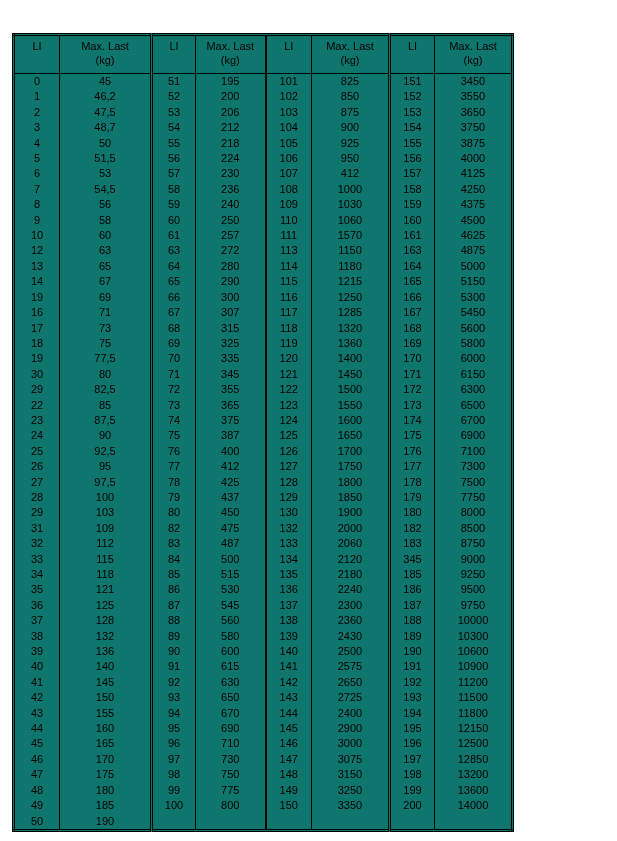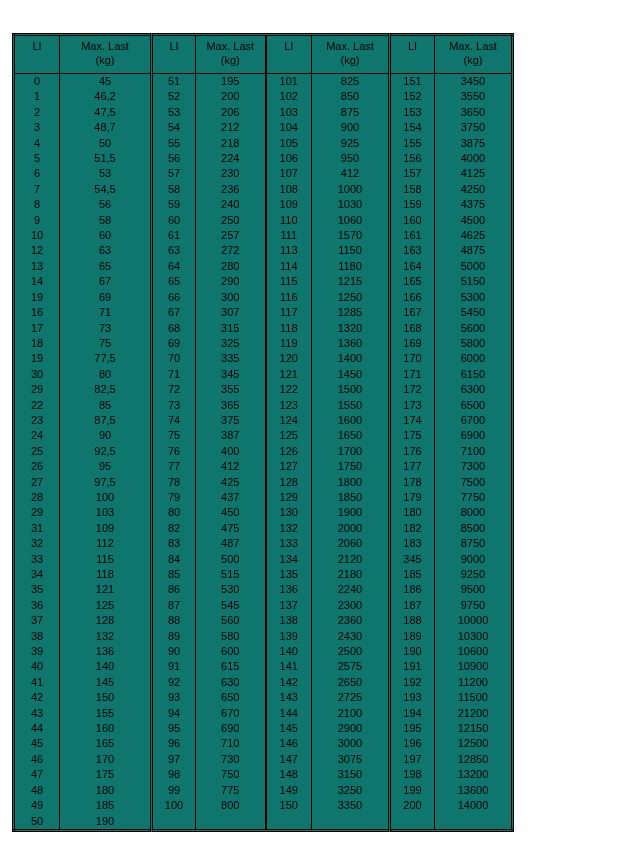--- a/index.html
+++ b/index.html
@@ -503,23 +503,23 @@
           <td class="load-col">2725</td>
           <td class="li-col group-start-double">193</td>
           <td class="load-col">11500</td>
         </tr>
         <tr>
           <td class="li-col">43</td>
           <td class="load-col">155</td>
           <td class="li-col group-start-double">94</td>
           <td class="load-col">670</td>
           <td class="li-col group-start-thick">144</td>
-          <td class="load-col">2100</td>
+          <td class="load-col">2400</td>
           <td class="li-col group-start-double">194</td>
-          <td class="load-col">21200</td>
+          <td class="load-col">11800</td>
         </tr>
         <tr>
           <td class="li-col">44</td>
           <td class="load-col">160</td>
           <td class="li-col group-start-double">95</td>
           <td class="load-col">690</td>
           <td class="li-col group-start-thick">145</td>
           <td class="load-col">2900</td>
           <td class="li-col group-start-double">195</td>
           <td class="load-col">12150</td>

